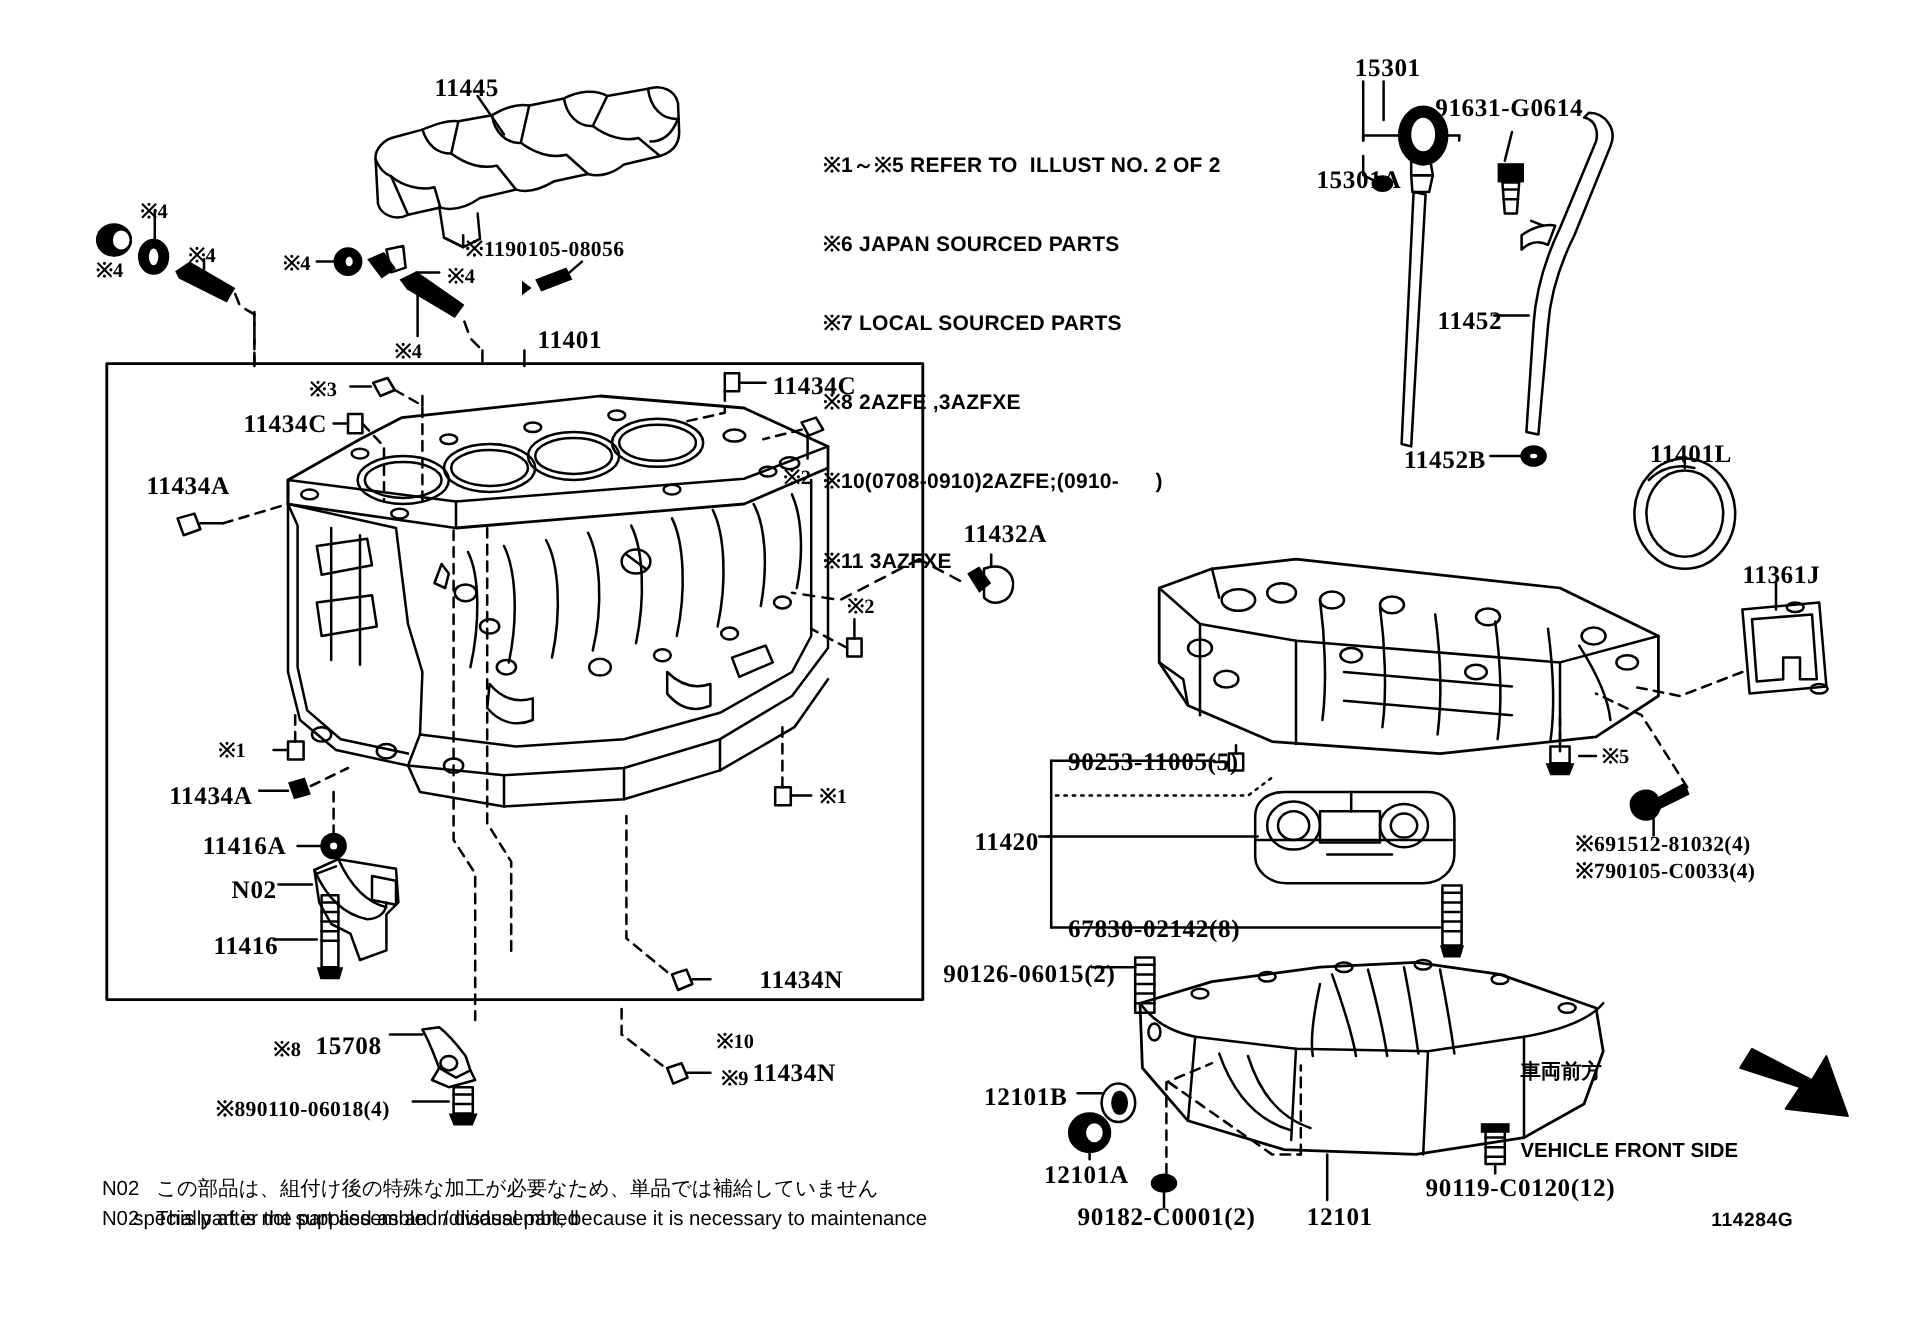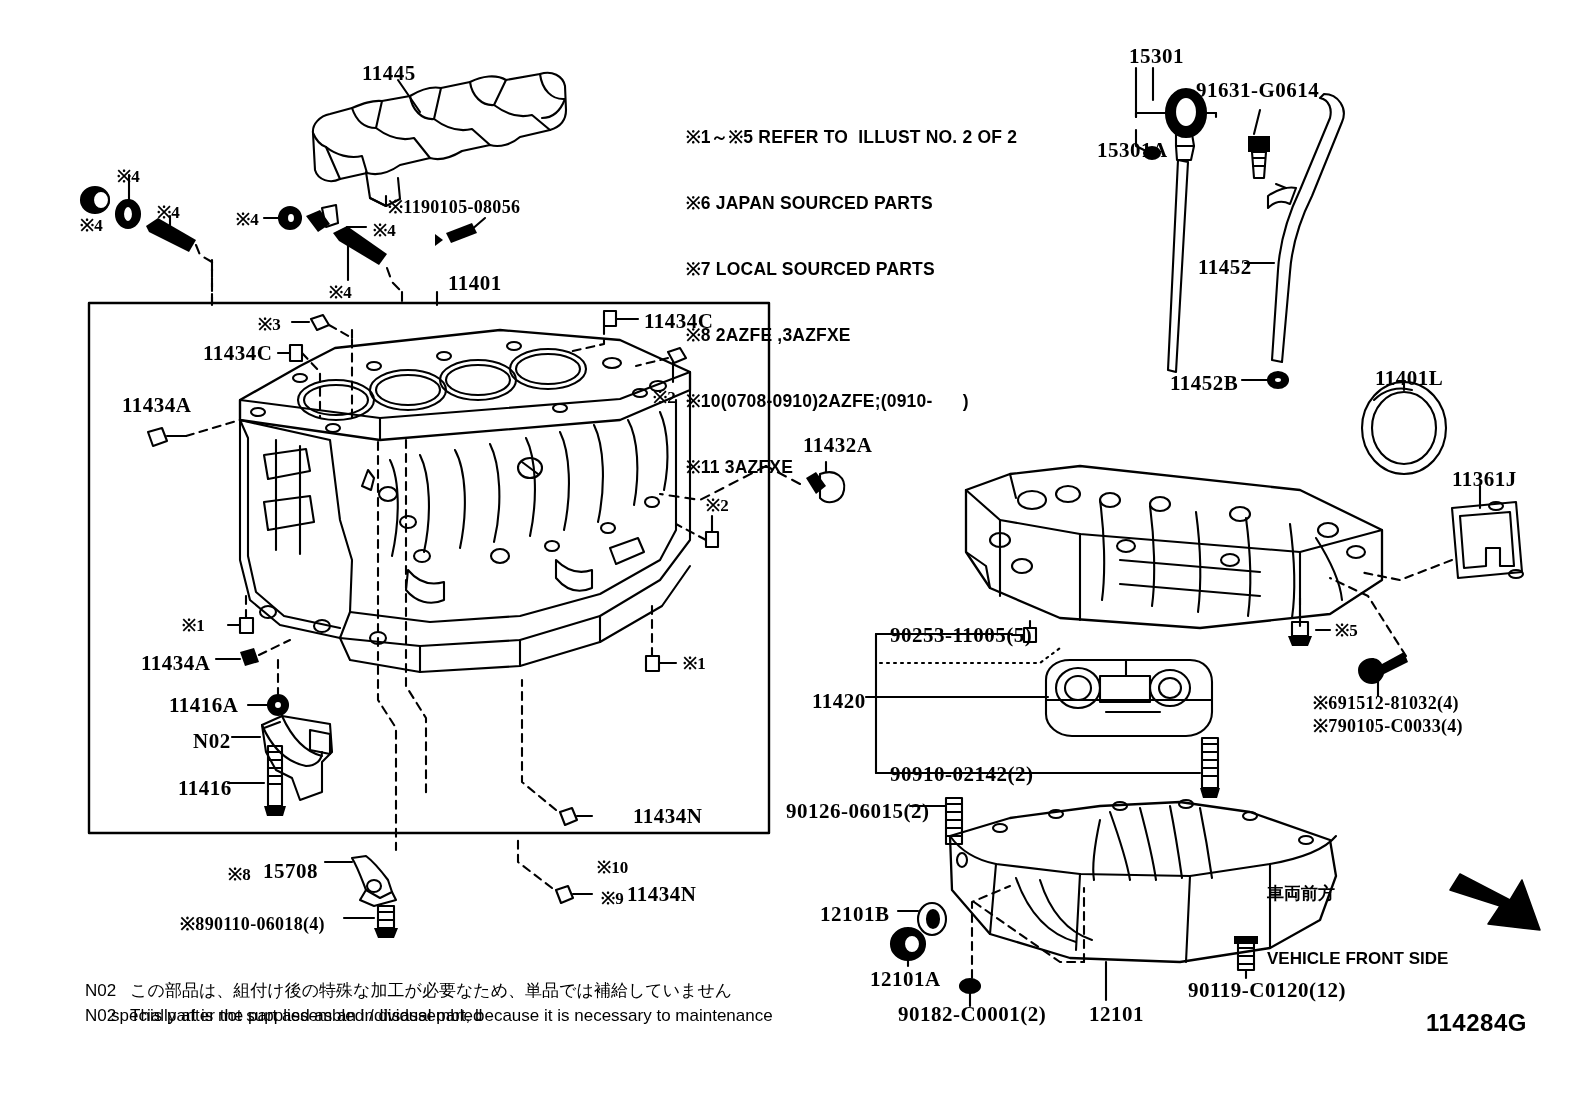--- a/index.html
+++ b/index.html
@@ -50,21 +50,21 @@
     font-weight: bold;
     font-size: 17px;
     line-height: 22px;
     white-space: pre;
   }
   .frontside .jp { font-family: "DejaVu Sans", sans-serif; font-weight: bold; }
   .code {
     position: absolute;
     font-family: "Liberation Sans", sans-serif;
     font-weight: bold;
-    font-size: 24px;
+    font-size: 16px;
     letter-spacing: 0.5px;
   }
   svg.art {
     position: absolute;
     left: 0; top: 0;
     width: 1592px;
     height: 1099px;
     pointer-events: none;
   }
 </style>
@@ -501,21 +501,21 @@
       <div class="lbl partno-sm" style="left: 180px; top: 915px;">※890110-06018(4)</div>
       <div class="lbl partno" style="left: 1129px; top: 45px;">15301</div>
       <div class="lbl partno" style="left: 1097px; top: 107px; margin-top: 32px;">15301A</div>
       <div class="lbl partno" style="left: 1196px; top: 79px;">91631-G0614</div>
       <div class="lbl partno" style="left: 1198px; top: 256px;">11452</div>
       <div class="lbl partno" style="left: 1170px; top: 372px;">11452B</div>
       <div class="lbl partno" style="left: 1375px; top: 367px;">11401L</div>
       <div class="lbl partno" style="left: 1452px; top: 468px;">11361J</div>
       <div class="lbl partno" style="left: 890px; top: 624px;">90253-11005(5)</div>
       <div class="lbl partno" style="left: 812px; top: 690px;">11420</div>
-      <div class="lbl partno" style="left: 890px; top: 763px;">90910-02142(2)</div>
+      <div class="lbl partno" style="left: 890px; top: 763px;">67830-02142(8)</div>
       <div class="lbl ref" style="left: 1335px; top: 622px;">※5</div>
       <div class="lbl partno-sm" style="left: 1313px; top: 694px;">※691512-81032(4)</div>
       <div class="lbl partno-sm" style="left: 1313px; top: 717px;">※790105-C0033(4)</div>
       <div class="lbl partno" style="left: 786px; top: 800px;">90126-06015(2)</div>
       <div class="lbl partno" style="left: 820px; top: 903px;">12101B</div>
       <div class="lbl partno" style="left: 870px; top: 968px;">12101A</div>
       <div class="lbl partno" style="left: 898px; top: 1003px;">90182-C0001(2)</div>
       <div class="lbl partno" style="left: 1089px; top: 1003px;">12101</div>
       <div class="lbl partno" style="left: 1188px; top: 979px;">90119-C0120(12)</div>
     </div>

